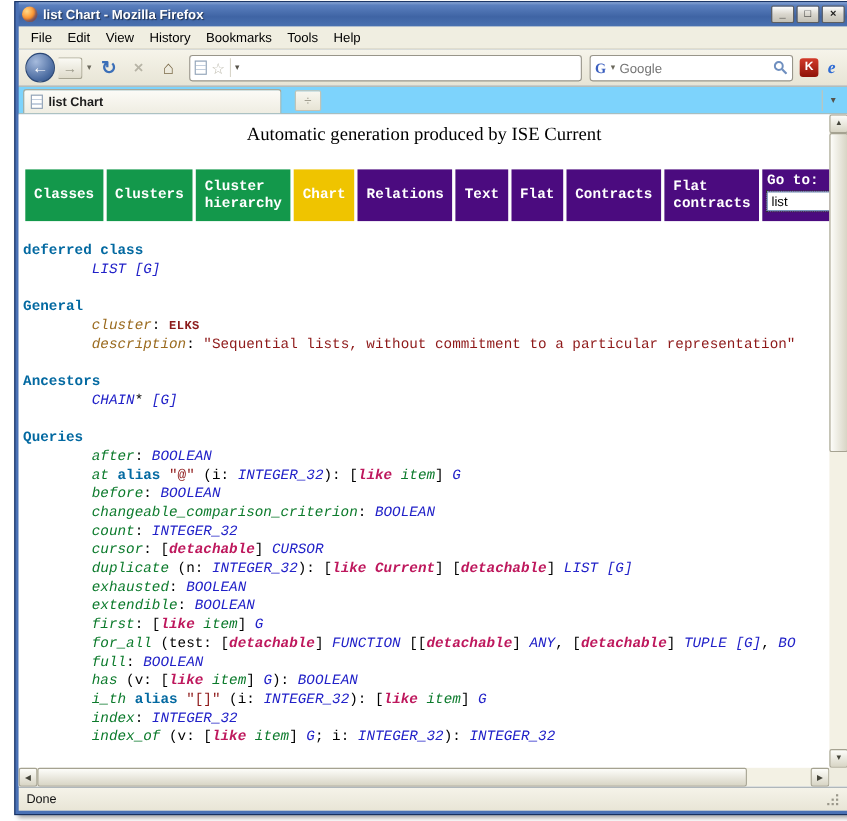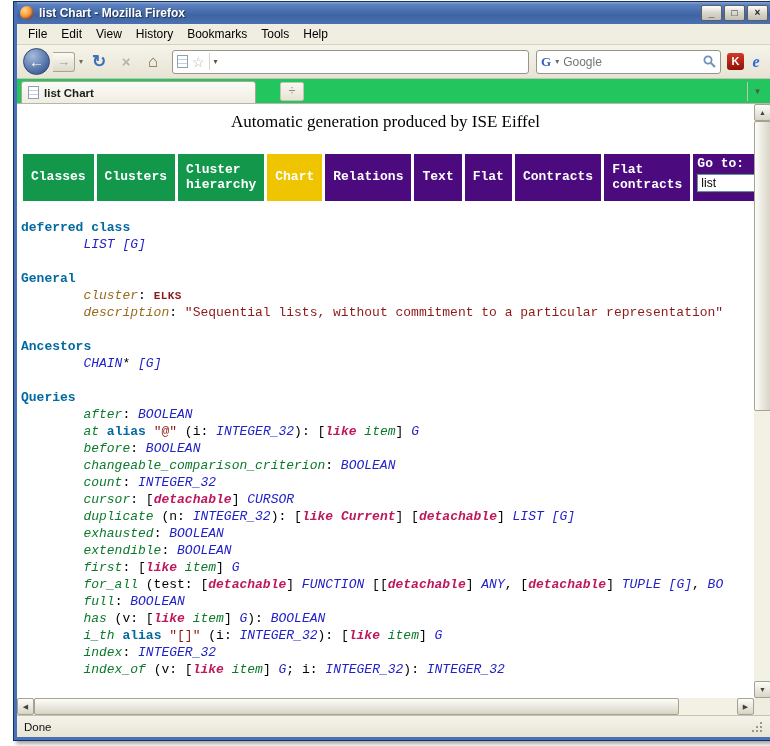--- a/index.html
+++ b/index.html
@@ -57,22 +57,22 @@
   .search-input { flex:1 1 auto; min-width:0; border:none; outline:none; font-size:12px;
     font-family:"Liberation Sans",sans-serif; }
   .mag { flex:0 0 auto; }
 
   .ext-red { width:17px; height:17px; border-radius:3px; background:linear-gradient(#D23A2A,#8E1208);
     color:#fff; font-size:11px; font-weight:bold; text-align:center; line-height:16px; margin-left:3px; }
   .ie-icon { width:18px; height:18px; color:#2E6BD4; font-family:"Liberation Serif",serif;
     font-style:italic; font-weight:bold; font-size:16px; text-align:center; line-height:17px; }
 
   
-  .tabbar { height:25px; background:#22c55e; border-bottom:1px solid #B9B6A5;
-    display:flex; align-items:flex-end; padding:0 4px; gap:24px; }
+  .tabbar { height:25px; background:#7dd3fc; border-bottom:1px solid #B9B6A5;
+    display:flex; align-items:flex-end; padding:0 4px; gap:12px; }
   .tab { width:235px; height:22px; background:linear-gradient(#FCFBF7,#EFEDE2);
     border:1px solid #A9A693; border-bottom:none; border-radius:3px 3px 0 0;
     display:flex; align-items:center; gap:5px; padding:0 6px; font-size:11.5px; font-weight:bold; color:#1d1d1d; }
   .tab-misc-btn { width:24px; height:19px; margin-bottom:2px; border:1px solid #C6C3B2; border-radius:2px;
     background:linear-gradient(#F8F7F0,#E7E4D5); color:#8B8879; font-size:12px; text-align:center; line-height:16px; }
   .tab-spacer { flex:1; }
   .alltabs-btn { width:20px; height:19px; margin-bottom:2px; border-left:1px solid #C6C3B2;
     color:#55524A; font-size:9px; text-align:center; line-height:19px; }
 
   
@@ -183,21 +183,21 @@
       <span class="page-icon"></span>
       <span>list Chart</span>
     </div>
     <span class="tab-misc-btn">÷</span>
     <span class="tab-spacer"></span>
     <span class="alltabs-btn">▾</span>
   </div>
 
   <div class="content-region">
     <div class="viewport">
-      <div class="page-header">Automatic generation produced by ISE Eiffel</div>
+      <div class="page-header">Automatic generation produced by ISE Current</div>
       <div class="nav-row">
           <div class="navbtn" style="background: rgb(19, 152, 75);"><span>Classes</span></div>
           <div class="navbtn" style="background: rgb(19, 152, 75);"><span>Clusters</span></div>
           <div class="navbtn" style="background: rgb(19, 152, 75);"><span>Cluster
 hierarchy</span></div>
           <div class="navbtn" style="background: rgb(239, 196, 0);"><span>Chart</span></div>
           <div class="navbtn" style="background: rgb(75, 11, 127);"><span>Relations</span></div>
           <div class="navbtn" style="background: rgb(75, 11, 127);"><span>Text</span></div>
           <div class="navbtn" style="background: rgb(75, 11, 127);"><span>Flat</span></div>
           <div class="navbtn" style="background: rgb(75, 11, 127);"><span>Contracts</span></div>

